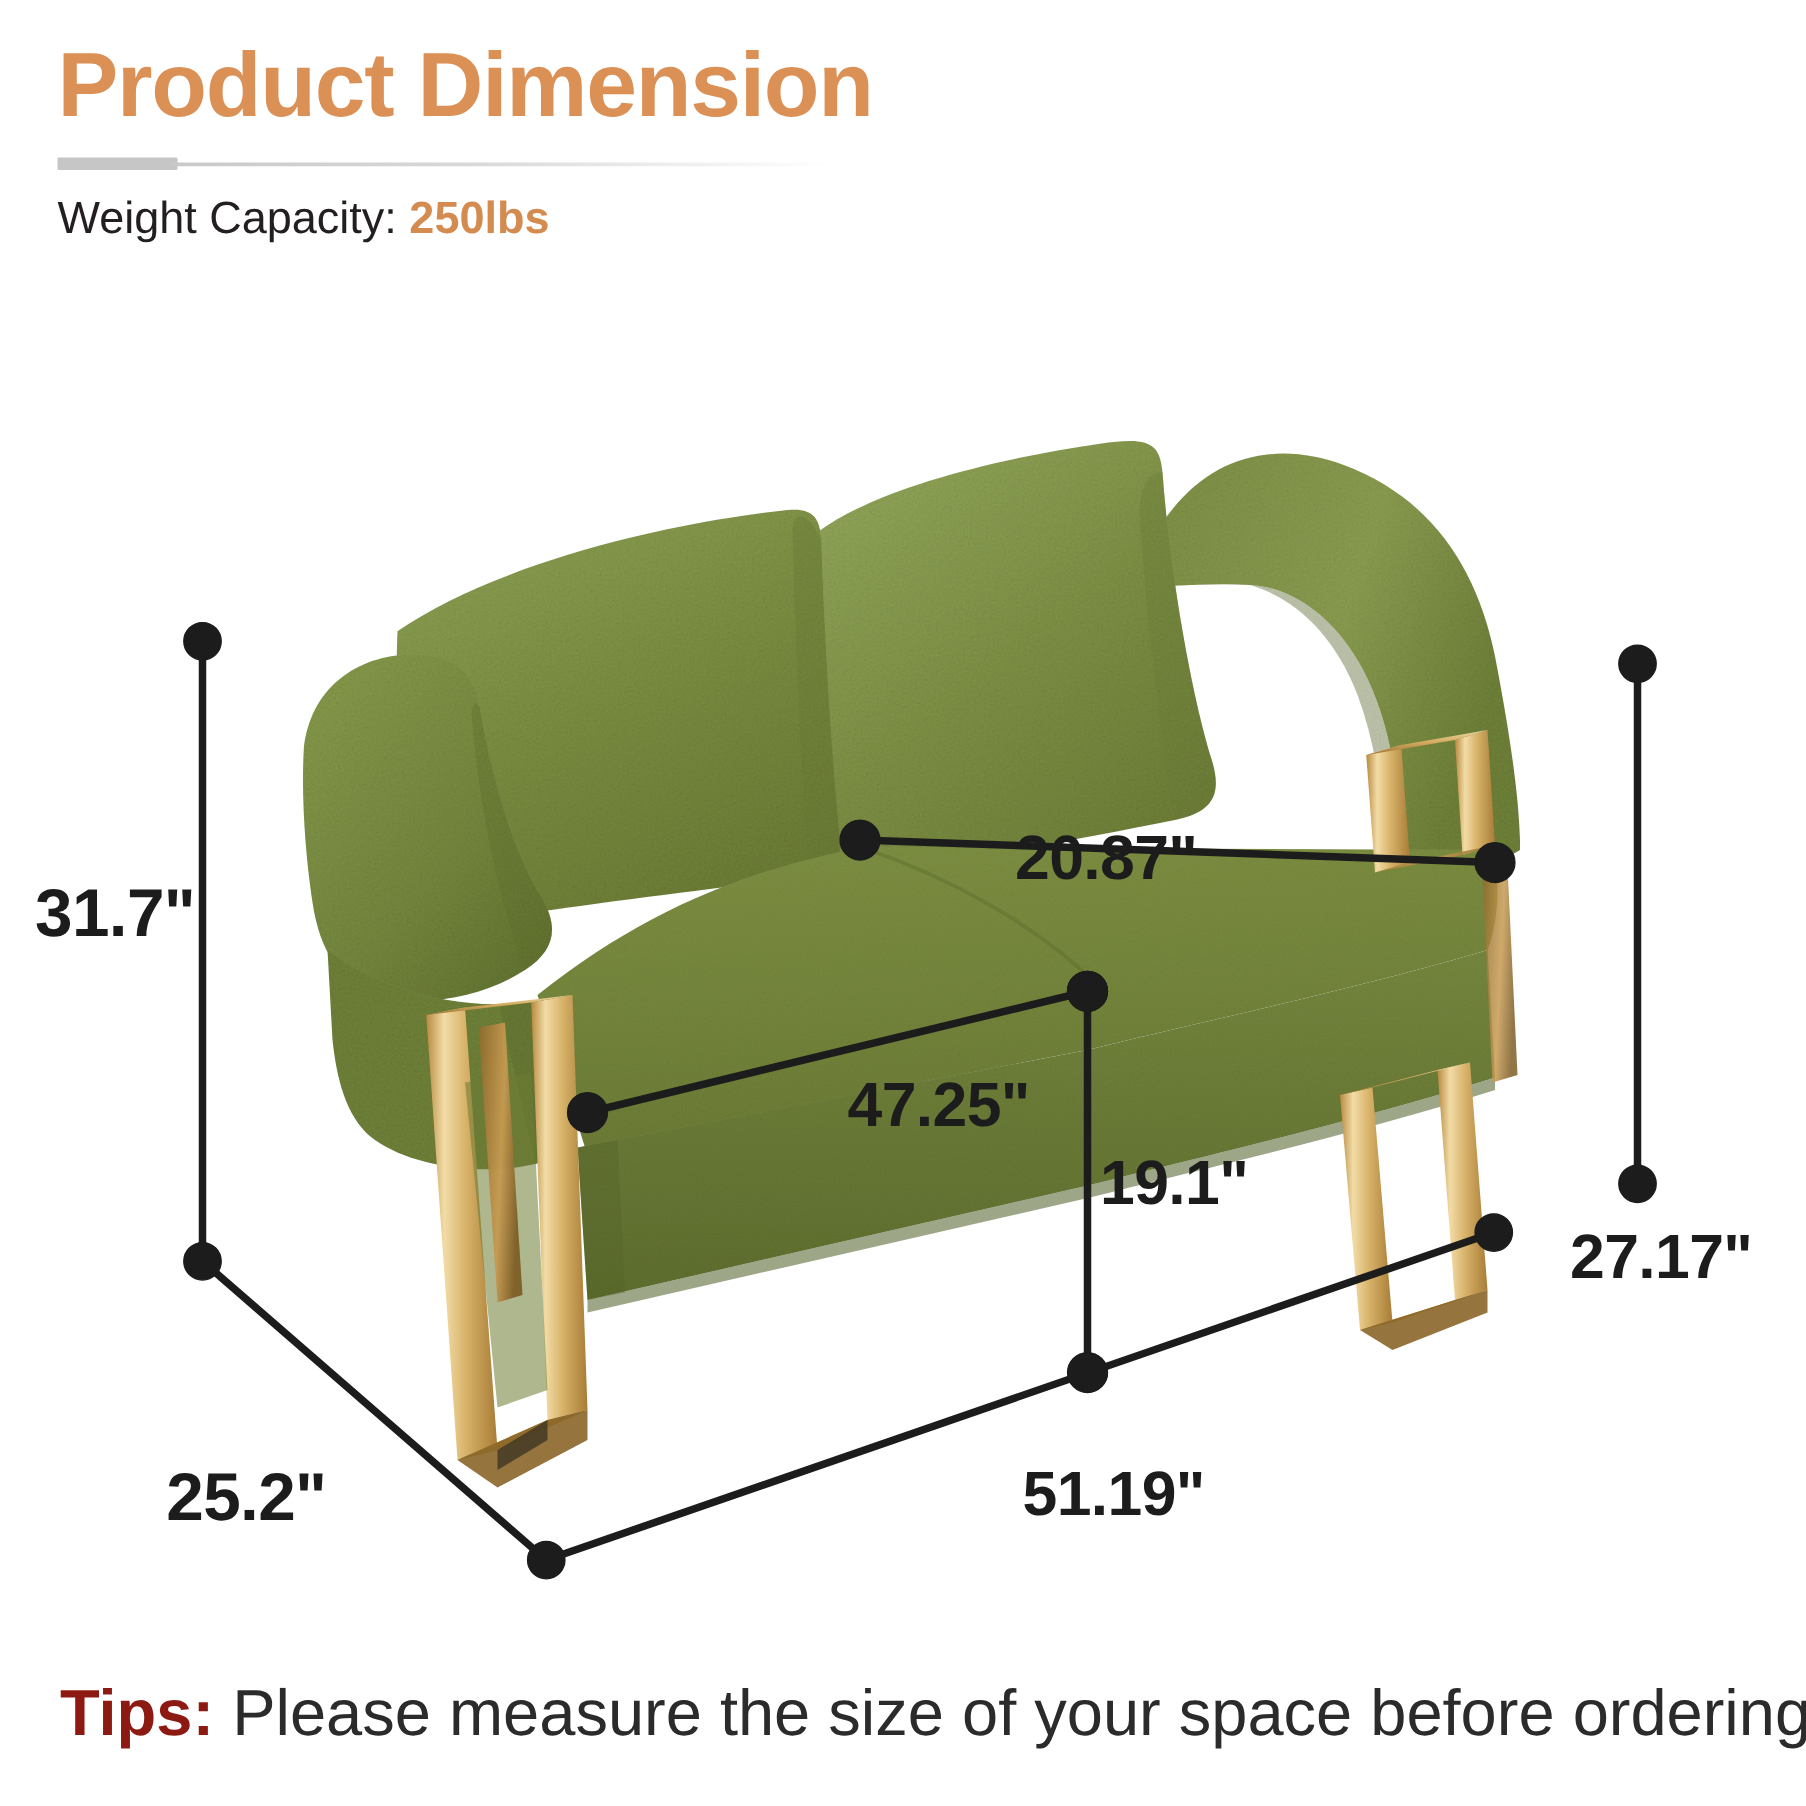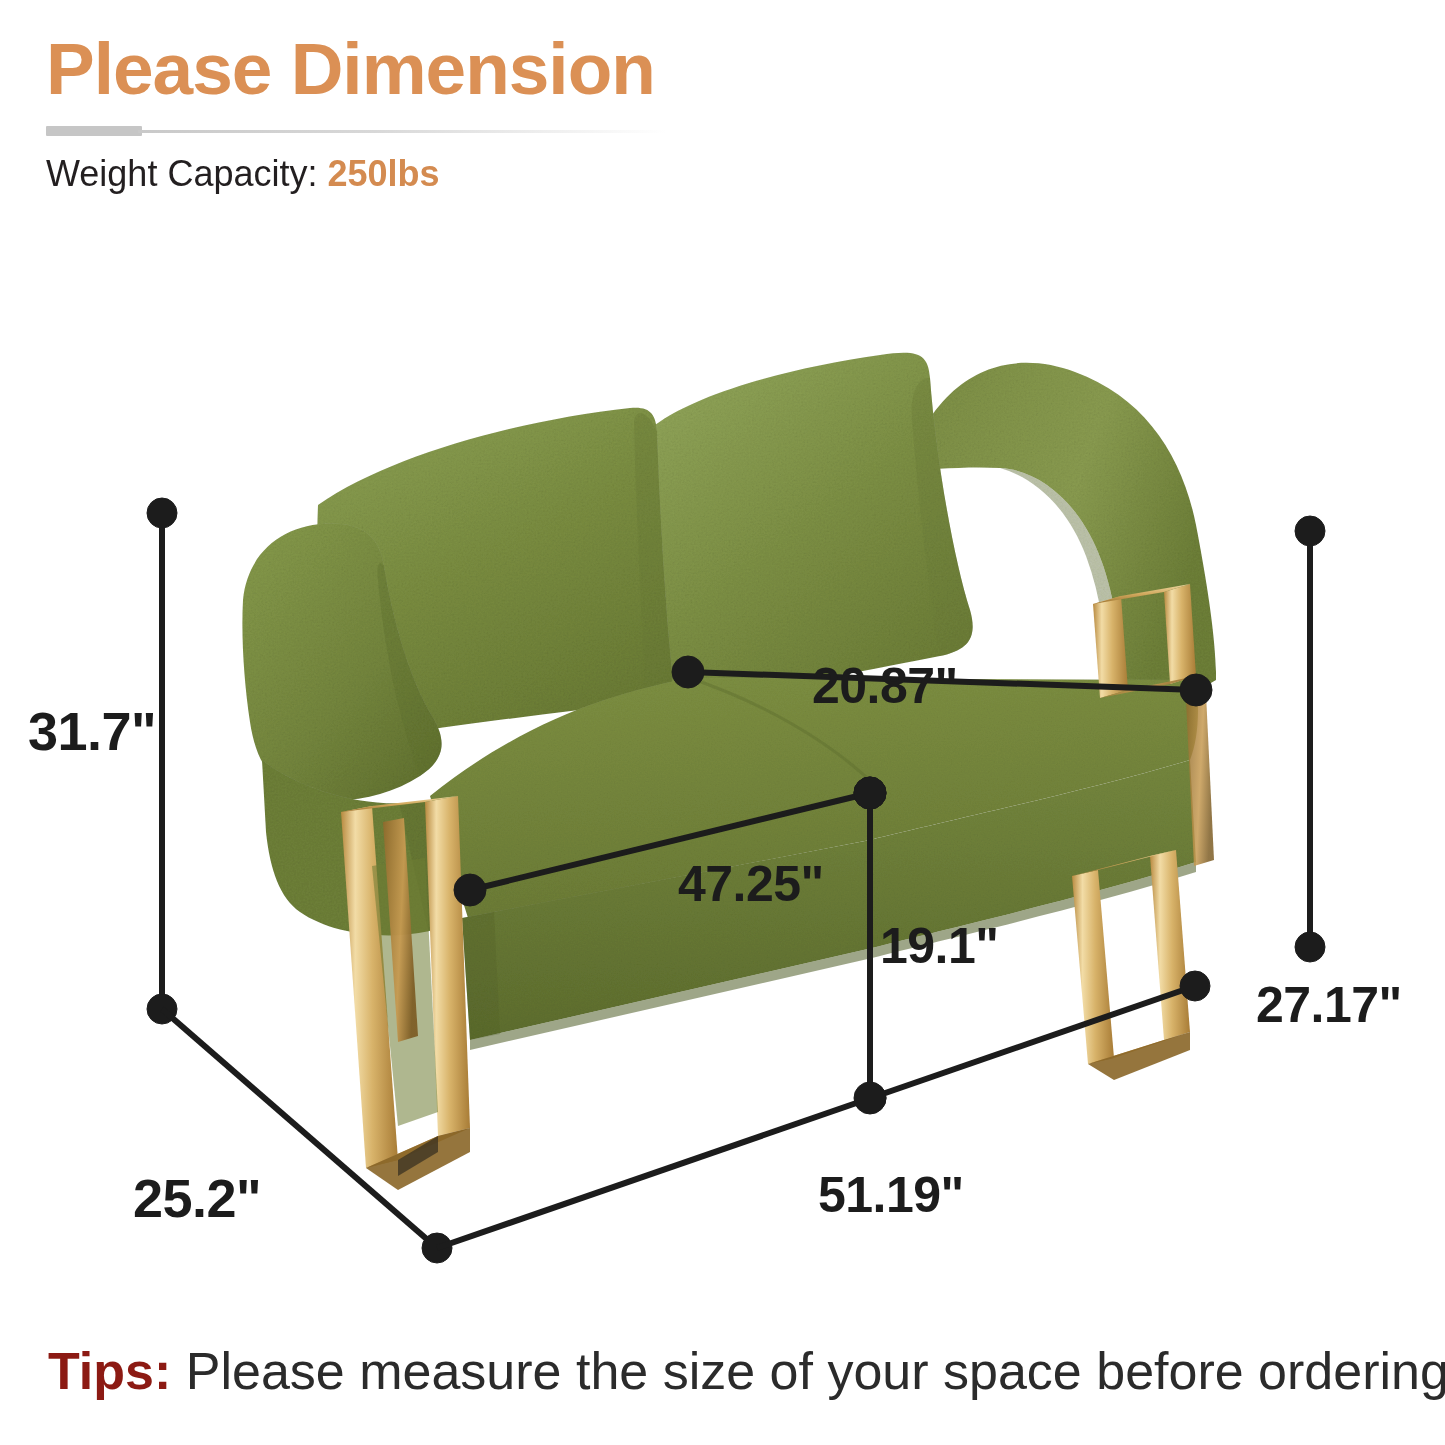--- a/index.html
+++ b/index.html
@@ -119,21 +119,21 @@
   #label-depth    { left: 133px; top: 1167px; font-size: 54px; }
   #label-width    { left: 818px; top: 1166px; font-size: 50px; }
   #label-rheight  { left: 1256px;top: 976px;  font-size: 50px; }
 </style>
 </head>
 <body>
 
 <div id="page">
 
   <div id="header-block">
-    <div id="page-title">Please Dimension</div>
+    <div id="page-title">Product Dimension</div>
 
     <div id="divider">
       <div id="divider-thick"></div>
       <div id="divider-thin"></div>
     </div>
 
     <div id="subtitle">
       <span>Weight Capacity:</span>
       <span class="value">250lbs</span>
     </div>

